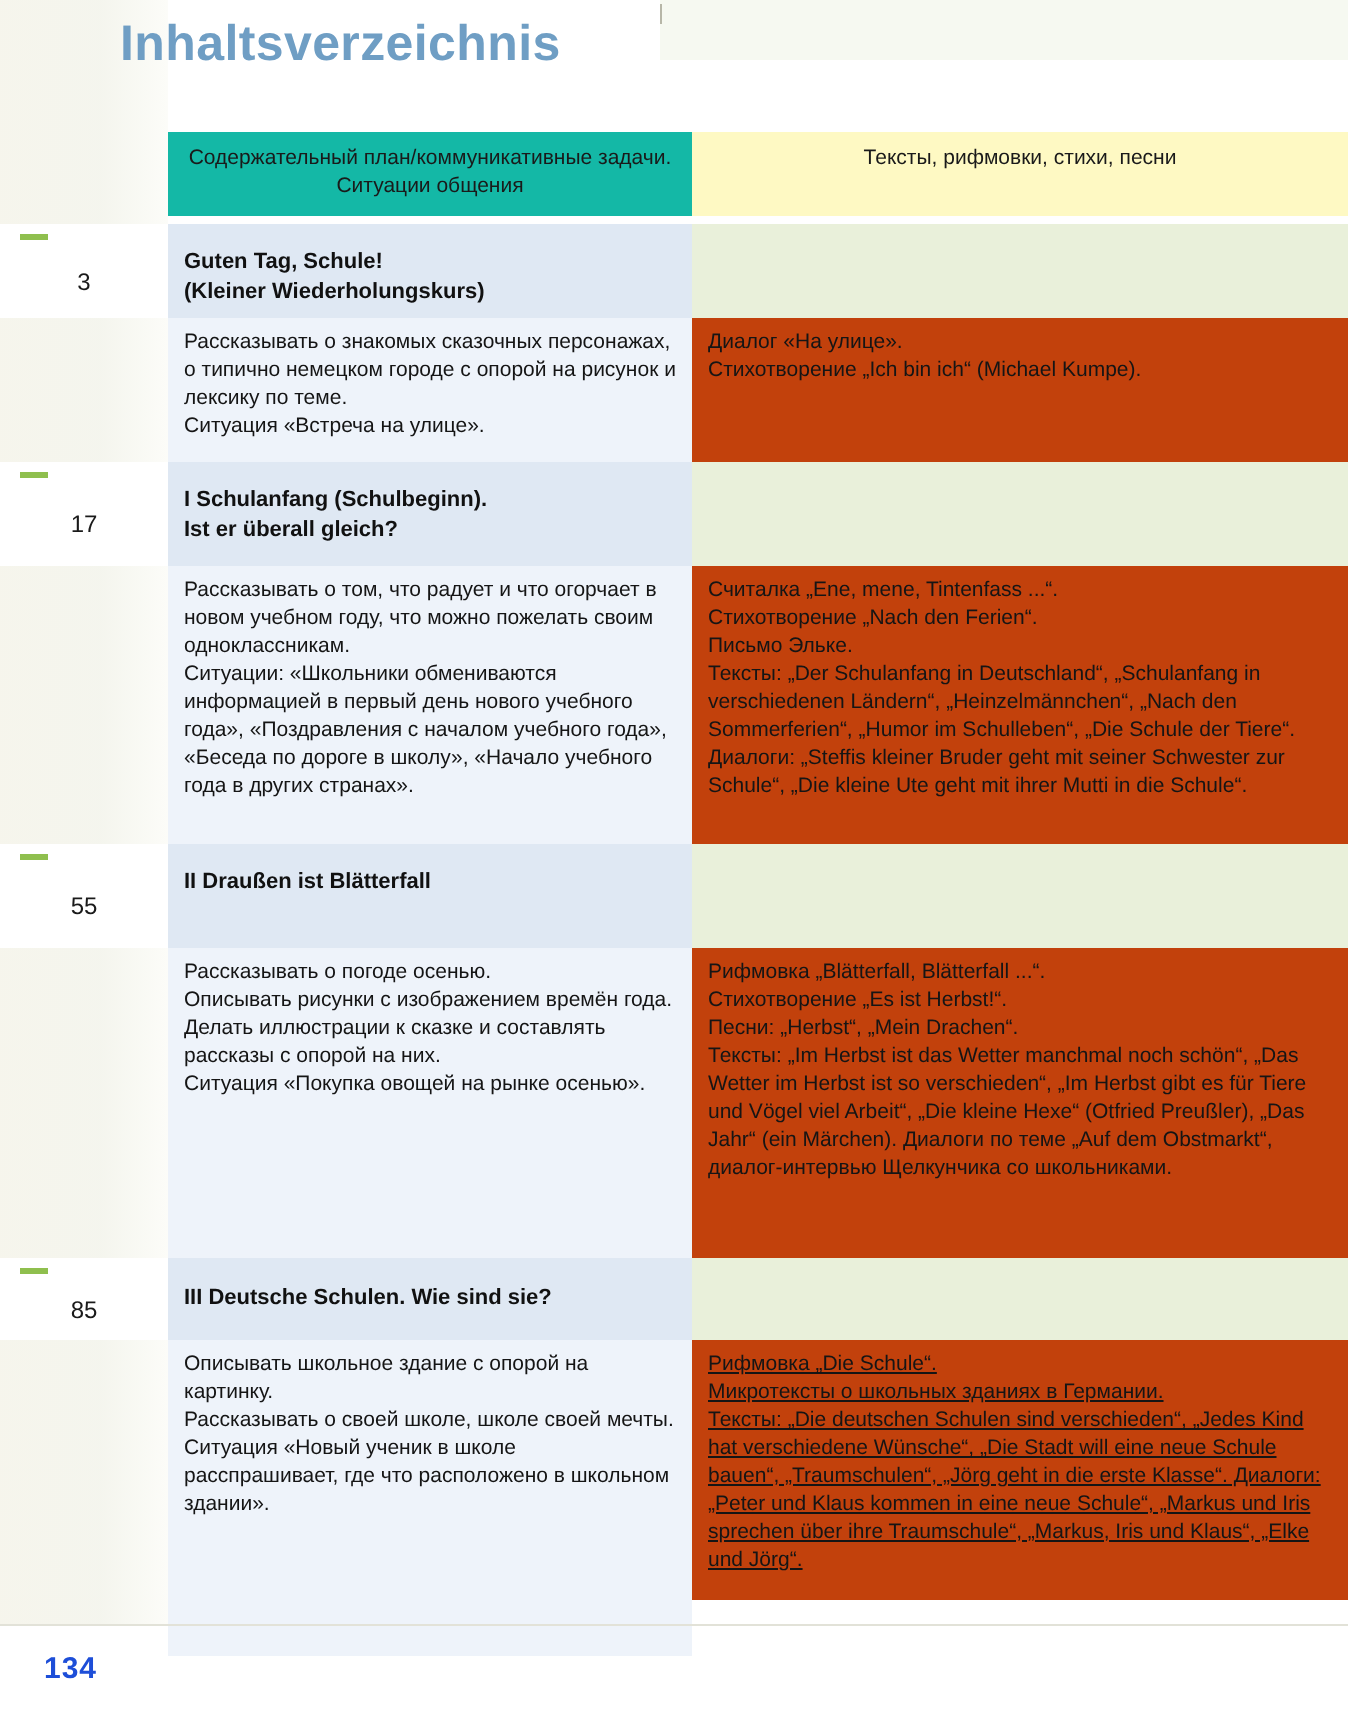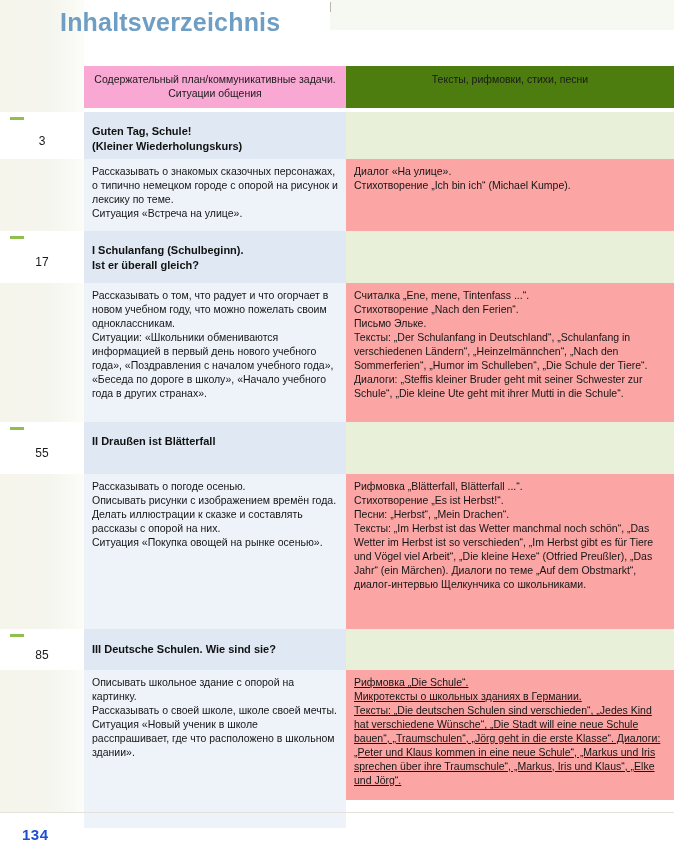--- a/index.html
+++ b/index.html
@@ -47,22 +47,22 @@
   
   .hdr {
     position: absolute;
     top: 66px;
     font-size: 10.5px;
     color: #1a1a1a;
     text-align: center;
     line-height: 1.35;
     padding: 6px 8px;
   }
-  .hdr-left  { left: 84px;  width: 262px; background: #f9a8d4; height: 42px; }
-  .hdr-right { left: 346px; width: 328px; background: #4d7c0f; height: 42px; }
+  .hdr-left  { left: 84px;  width: 262px; background: #14b8a6; height: 42px; }
+  .hdr-right { left: 346px; width: 328px; background: #fef9c3; height: 42px; }
 
   .col-num {
     position: absolute;
     left: 0; width: 84px;
     text-align: center;
     font-size: 12px;
     color: #1a1a1a;
   }
   .band {
     position: absolute;
@@ -80,21 +80,21 @@
   }
   
   .cell {
     position: absolute;
     font-size: 10.5px;
     line-height: 1.33;
     color: #151515;
     padding: 6px 8px 6px 8px;
   }
   .cell-left  { left: 84px;  width: 262px; background: #eef3fa; }
-  .cell-right { left: 346px; width: 328px; background: #fca5a5; }
+  .cell-right { left: 346px; width: 328px; background: #c2410c; }
   .num-strip {
     position: absolute;
     left: 0; width: 84px;
     background: #ffffff;
   }
   .marker {
     position: absolute;
     left: 10px;
     width: 14px; height: 3px;
     background: #8fbf4e;

